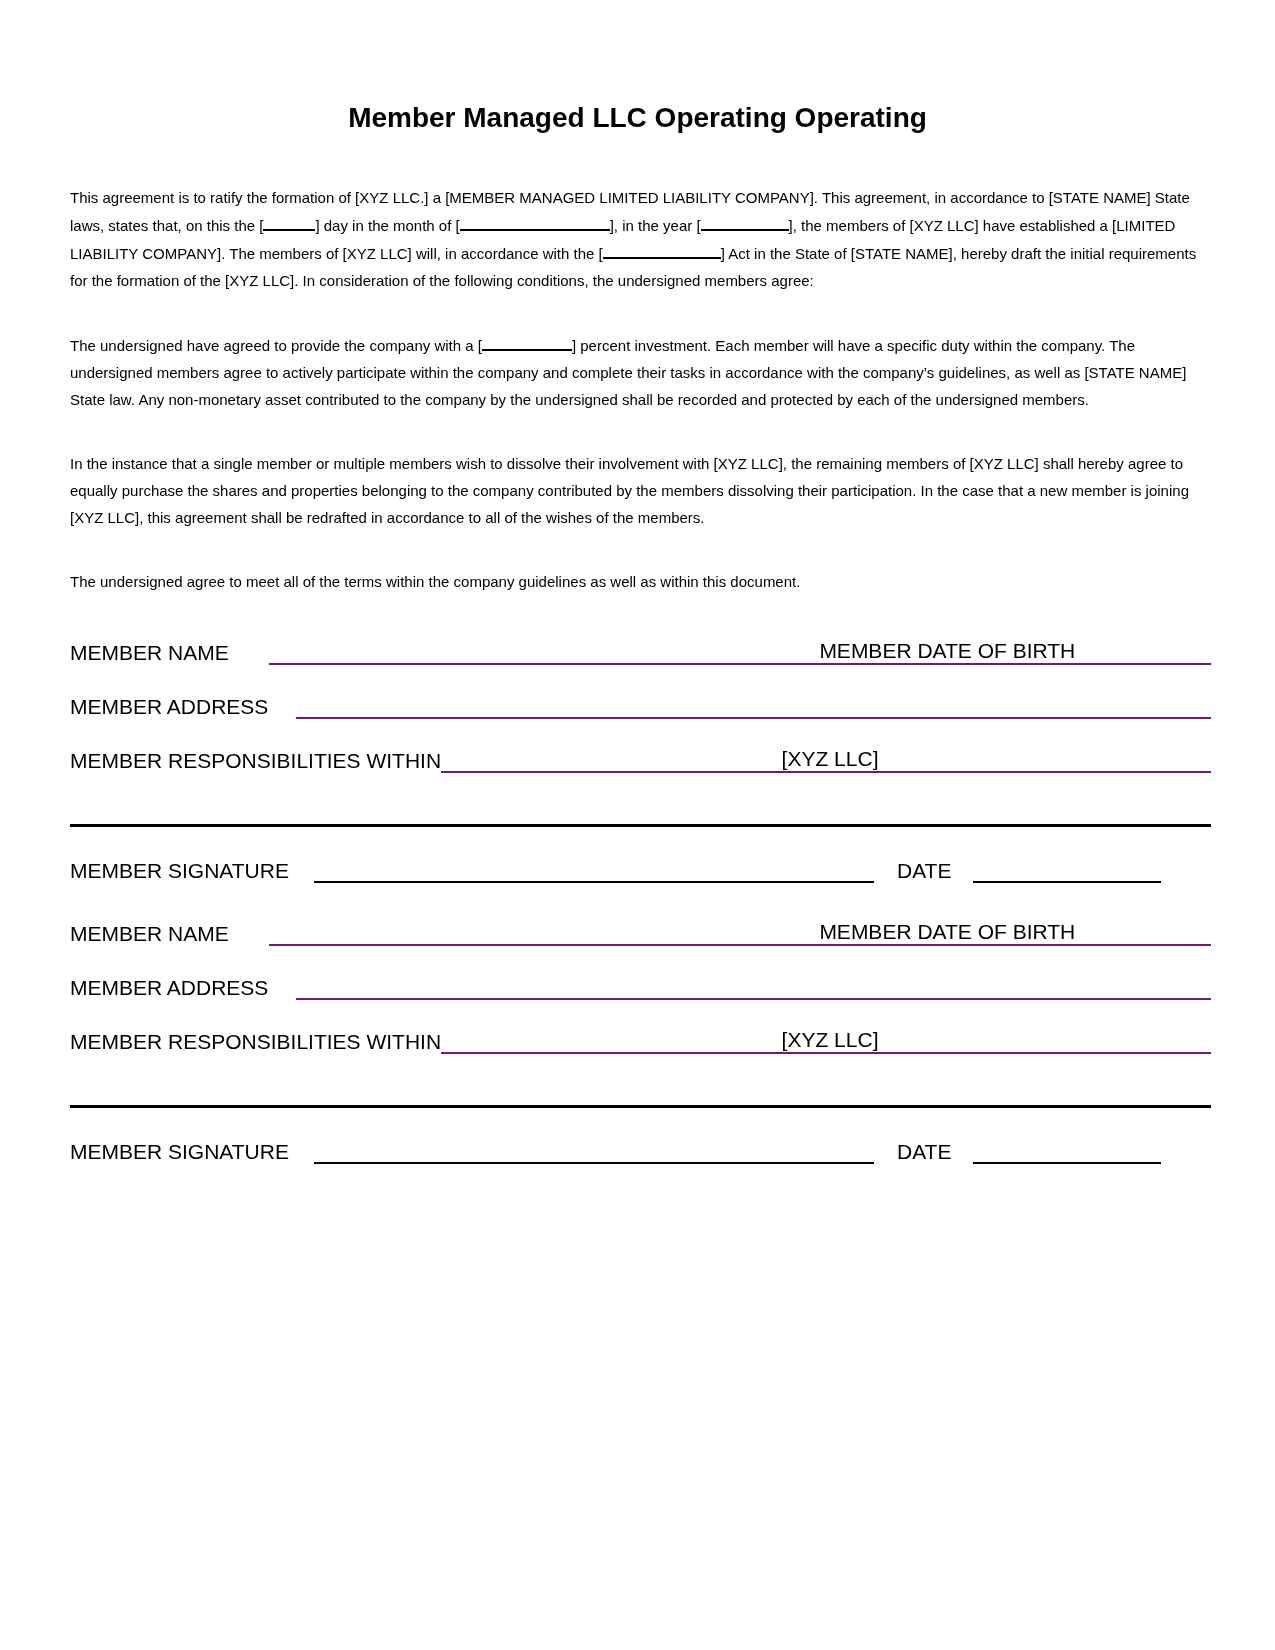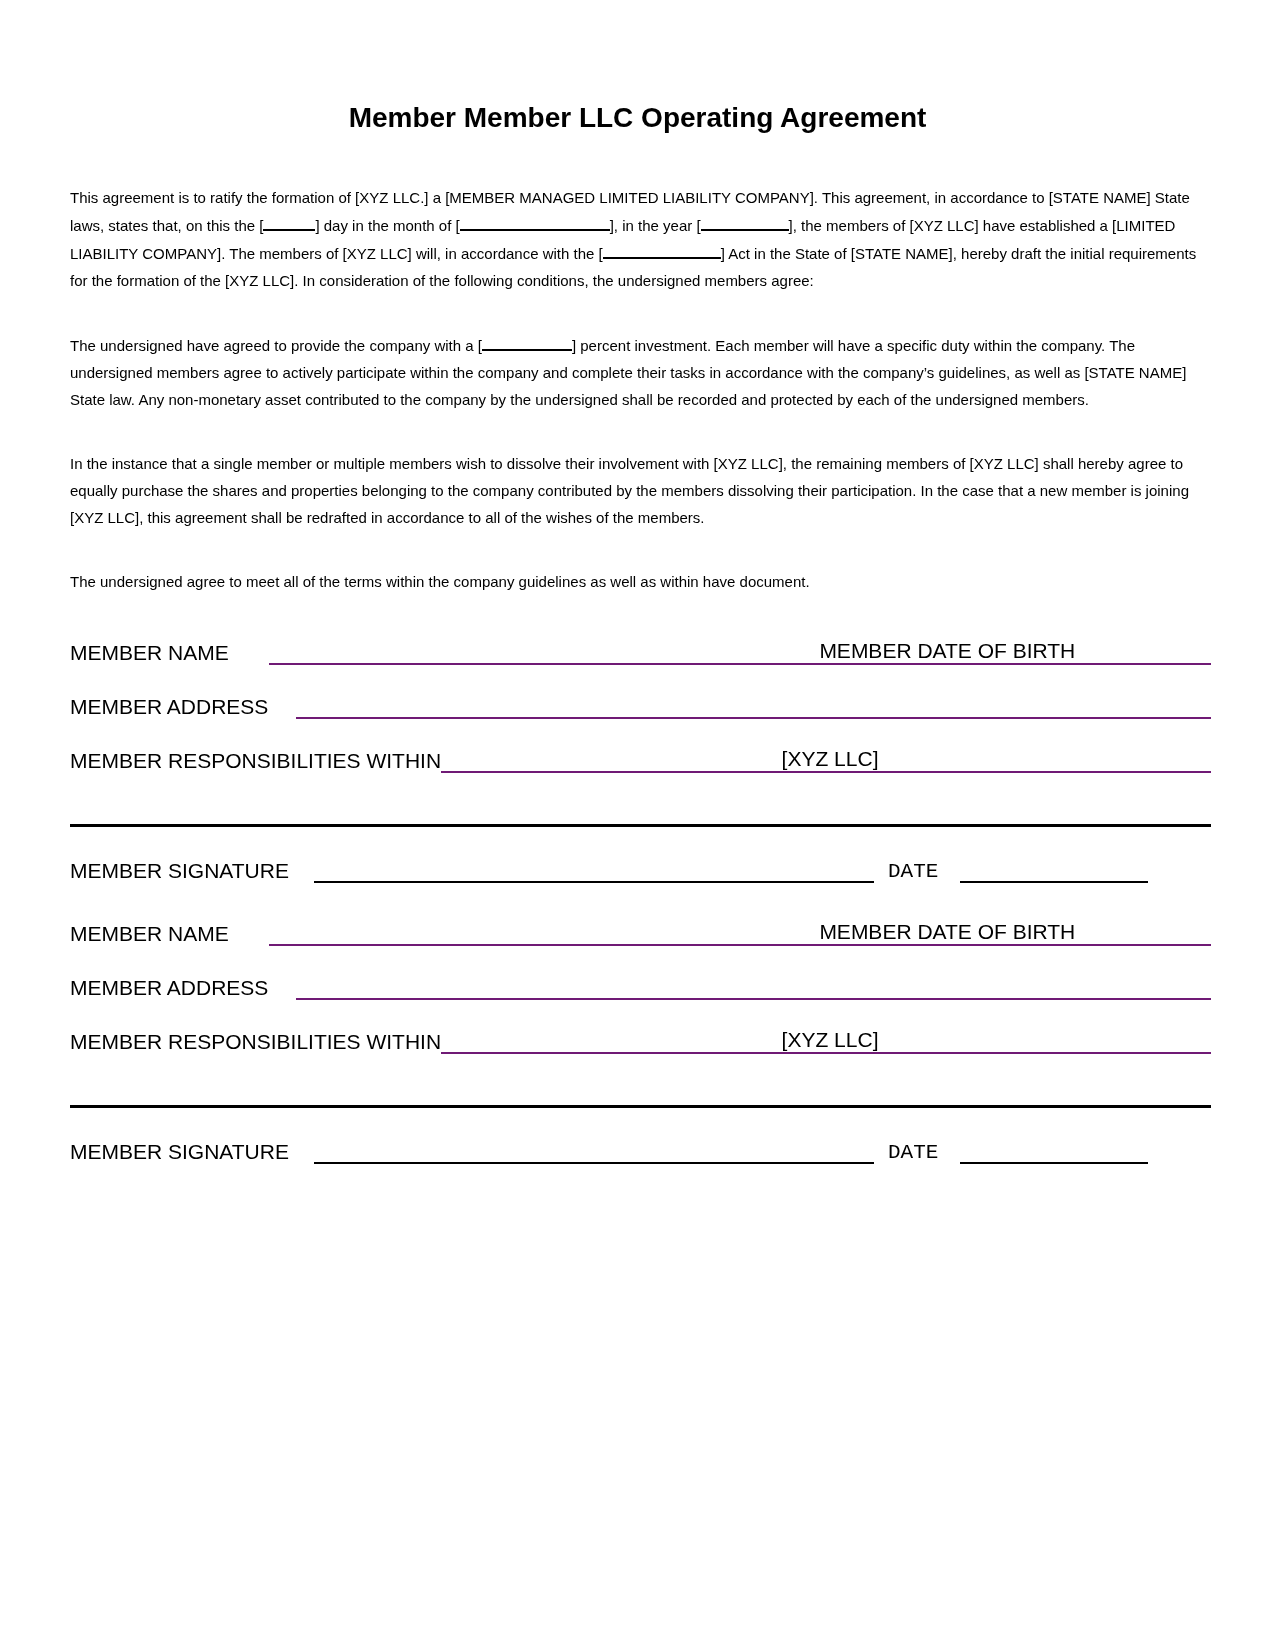--- a/index.html
+++ b/index.html
@@ -53,47 +53,47 @@
   }
   .fill-name    { margin-left: 40px; }
   .fill-name .dob-lbl { display: inline-block; padding-left: 415px; }
   .fill-address { margin-left: 28px; }
   .fill-resp    { }
   .fill-resp .resp-val { display: inline-block; padding-left: 8px; }
   .sig-line {
     flex: 0 0 auto; width: 560px; margin-left: 25px;
     border-bottom: 2px solid #000; height: 33px;
   }
-  .date-lbl { margin-left: 14px; font-family: Liberation Mono, monospace; }
+  .date-lbl { margin-left: 23px; }
   .date-line {
     flex: 0 0 auto; width: 188px; margin-left: 22px;
     border-bottom: 2px solid #000; height: 33px;
   }
   .divider {
     margin-top: 51px;
     border-top: 3px solid #000;
     width: 1141px;
     height: 0;
   }
   .sig-row { margin-top: 23px; }
 </style>
 </head>
 <body>
 
 <div class="page">
 
-  <h1 class="doc-title">Member Member LLC Operating Agreement</h1>
+  <h1 class="doc-title">Member Managed LLC Operating Operating</h1>
 
   <p class="para">This agreement is to ratify the formation of [XYZ LLC.] a [MEMBER MANAGED LIMITED LIABILITY COMPANY]. This agreement, in accordance to [STATE NAME] State laws, states that, on this the [<span class="blank" style="width: 52px;"></span>] day in the month of [<span class="blank" style="width: 150px;"></span>], in the year [<span class="blank" style="width: 88px;"></span>], the members of [XYZ LLC] have established a [LIMITED LIABILITY COMPANY]. The members of [XYZ LLC] will, in accordance with the [<span class="blank" style="width: 118px;"></span>] Act in the State of [STATE NAME], hereby draft the initial requirements for the formation of the [XYZ LLC]. In consideration of the following conditions, the undersigned members agree:</p>
 
   <p class="para">The undersigned have agreed to provide the company with a [<span class="blank" style="width: 90px;"></span>] percent investment. Each member will have a specific duty within the company. The undersigned members agree to actively participate within the company and complete their tasks in accordance with the company’s guidelines, as well as [STATE NAME] State law. Any non-monetary asset contributed to the company by the undersigned shall be recorded and protected by each of the undersigned members.</p>
 
   <p class="para">In the instance that a single member or multiple members wish to dissolve their involvement with [XYZ LLC], the remaining members of [XYZ LLC] shall hereby agree to equally purchase the shares and properties belonging to the company contributed by the members dissolving their participation. In the case that a new member is joining [XYZ LLC], this agreement shall be redrafted in accordance to all of the wishes of the members.</p>
 
-  <p class="para">The undersigned agree to meet all of the terms within the company guidelines as well as within have document.</p>
+  <p class="para">The undersigned agree to meet all of the terms within the company guidelines as well as within this document.</p>
 
   <div class="form-section">
 
     <div class="member-block">
       <div class="frow">
         <span class="lbl">MEMBER NAME</span>
         <span class="fill fill-name"><span class="dob-lbl">MEMBER DATE OF BIRTH</span><span></span></span>
       </div>
       <div class="frow">
         <span class="lbl">MEMBER ADDRESS</span>

